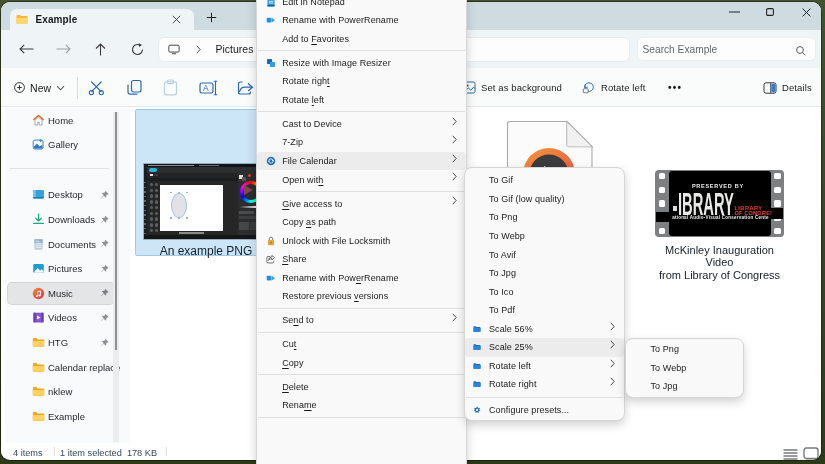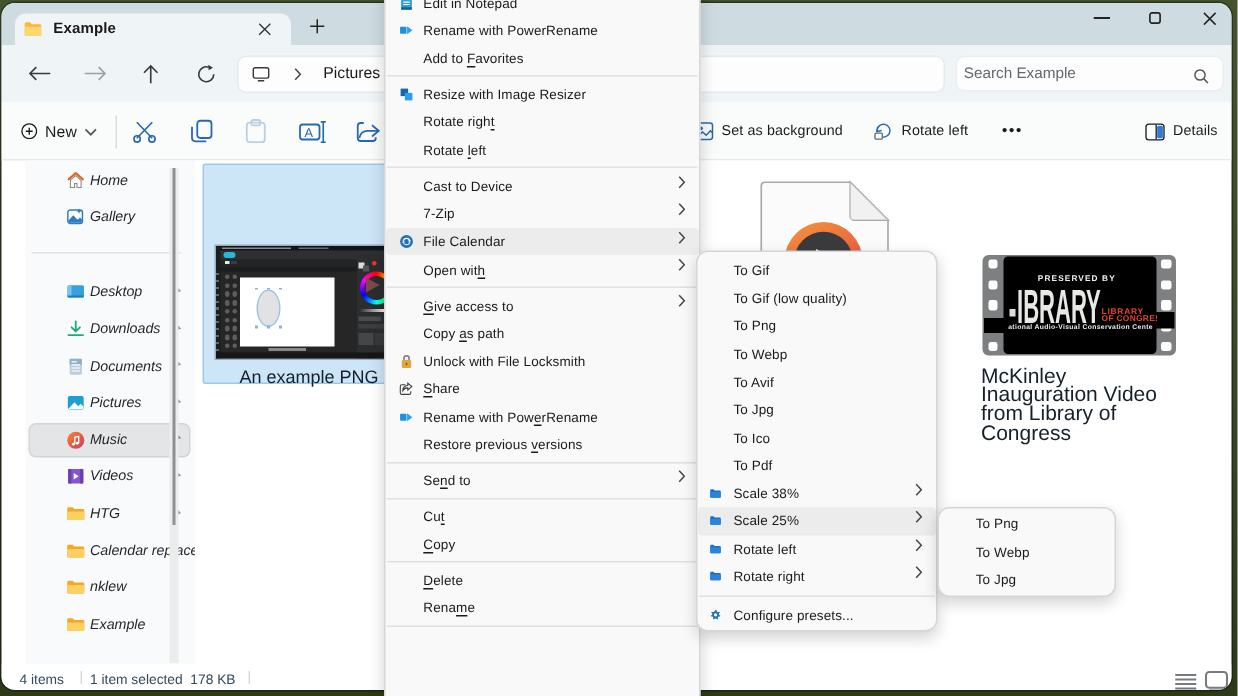--- a/index.html
+++ b/index.html
@@ -15,21 +15,21 @@
 .cap { position:absolute; top:0; }
 
 #nav { position:absolute; left:0; top:28px; width:100%; height:38px; background:#eff4f6; }
 .nbtn { position:absolute; top:7px; width:24px; height:24px; display:flex; align-items:center; justify-content:center; }
 #addr { position:absolute; left:156.5px; top:7px; width:472px; height:24.5px; background:#fdfdfd; border:1px solid #e7eaeb; border-radius:6px; display:flex; align-items:center; }
 #search { position:absolute; left:635.5px; top:7px; width:179px; height:24px; background:#fdfdfd; border:1px solid #eceeee; border-radius:6px; display:flex; align-items:center; color:#616161; }
 
 #tools { position:absolute; left:0; top:66px; width:100%; height:39px; background:#fafcfc; border-bottom:1px solid #e6e8e9; }
 .titem { position:absolute; top:0; height:39px; display:flex; align-items:center; gap:5px; color:#1a1a1a; font-size:9.5px; letter-spacing:0.1px; }
 
-#side { position:absolute; left:16px; top:105px; width:130px; height:336px; background:#f9fafb;font-style:italic; }
+#side { position:absolute; left:4px; top:105px; width:130px; height:336px; background:#f9fafb; }
 .srow { position:absolute; left:3px; width:106px; height:21px; display:flex; align-items:center; border-radius:4px; }
 .srow .sic { width:13px; height:13px; margin-left:24px; flex:none; }
 .srow .sic svg { width:13px; height:13px; }
 .srow .slb { margin-left:3px; white-space:nowrap; }
 .srow .pin { position:absolute; right:5px; top:5.5px; }
 .srow .pin svg { width:9.5px; height:9.5px; }
 #sbar { position:absolute; left:113.5px; top:110px; width:2.5px; height:238px; background:#8f9191; z-index:3; }
 #sbar2 { position:absolute; left:111.5px; top:110px; width:6.5px; height:330px; background:#ebeded; z-index:2; }
 
 #content { position:absolute; left:129px; top:105px; width:690px; height:336px; background:#ffffff; }
@@ -451,21 +451,21 @@
       <div class="hole" style="right:3.2px;top:58.2px"></div>
       <div style="position:absolute;left:0.5px;top:42.7px;width:114px;height:10px;background:#000"></div>
       <div style="position:absolute;right:0.8px;top:38.7px;width:14px;height:10.5px;background:#000"></div>
       <div style="position:absolute;left:36.5px;top:13px;font-size:5.5px;font-weight:bold;color:#f0f0f0;letter-spacing:0.75px;white-space:nowrap">PRESERVED BY</div>
       <div style="position:absolute;left:17.2px;top:36.5px;width:4.8px;height:4.5px;background:#ddd"></div>
       <div style="position:absolute;left:23px;top:16px;font-size:32px;font-weight:bold;color:#e8e8e6;letter-spacing:0px;white-space:nowrap;transform:scaleX(0.46);transform-origin:0 0">IBRARY</div>
       <div style="position:absolute;left:79px;top:35px;font-size:5.6px;font-weight:bold;color:#e8432a;letter-spacing:0.5px;white-space:nowrap">LIBRARY</div>
       <div style="position:absolute;left:79px;top:40.6px;font-size:5.6px;font-weight:bold;color:#e8432a;letter-spacing:0.2px;white-space:nowrap">OF CONGRE!</div>
       <div style="position:absolute;left:14px;top:45.6px;width:102px;text-align:center;font-size:4.5px;font-weight:bold;color:#efefef;letter-spacing:0.25px;white-space:nowrap">ational Audio-Visual Conservation Cente</div>
     </div>
-    <div style="position:absolute;left:524px;top:136.5px;width:131px;font-size:14px;color:#16202a;line-height:12.8px">McKinley Inauguration Video<br>from Library of Congress</div>
+    <div style="position:absolute;left:524px;top:136.5px;width:131px;text-align:center;font-size:11px;color:#16202a;line-height:12.8px">McKinley Inauguration Video<br>from Library of Congress</div>
   </div>
   <div id="status">
     <span style="position:absolute;left:12px;top:5px">4 items</span>
     <span style="position:absolute;left:52px;top:3px;color:#d0d0d0">|</span>
     <span style="position:absolute;left:59px;top:5px">1 item selected&nbsp;&nbsp;178 KB</span>
     <span style="position:absolute;left:164px;top:3px;color:#d0d0d0">|</span>
     <svg style="position:absolute;left:782px;top:5.5px" width="15" height="11" viewBox="0 0 15 11">
         <path d="M0.5 1 H14.5 M0.5 4 H14.5 M0.5 7 H14.5 M0.5 10 H14.5" stroke="#777b7e" stroke-width="1.4"></path>
       </svg>
     <svg style="position:absolute;left:802px;top:4px" width="16" height="14" viewBox="0 0 16 14">
@@ -649,21 +649,21 @@
   <div class="mi">
       <span class="mtx">To Pdf</span>
     </div>
   <div class="mi">
       <span class="mic sfi">
         <svg width="13" height="13" viewBox="0 0 13 13">
           <path d="M0.8 3 Q0.8 2 1.8 2 L4.3 2 L5.5 3.3 L11.2 3.3 Q12.2 3.3 12.2 4.3 L12.2 10 Q12.2 11 11.2 11 L1.8 11 Q0.8 11 0.8 10 Z" fill="#1b6fc4"></path>
           <path d="M0.8 5 L12.2 5 L12.2 10 Q12.2 11 11.2 11 L1.8 11 Q0.8 11 0.8 10 Z" fill="#2a84dc"></path>
         </svg>
       </span>
-      <span class="mtx">Scale 38%</span>
+      <span class="mtx">Scale 56%</span>
       <span class="arr">
         <svg width="5" height="9" viewBox="0 0 5 9">
           <path d="M0.8 0.8 L4.2 4.5 L0.8 8.2" fill="none" stroke="#454545" stroke-width="1"></path>
         </svg>
       </span>
     </div>
   <div class="mi hl">
       <span class="mic sfi">
         <svg width="13" height="13" viewBox="0 0 13 13">
           <path d="M0.8 3 Q0.8 2 1.8 2 L4.3 2 L5.5 3.3 L11.2 3.3 Q12.2 3.3 12.2 4.3 L12.2 10 Q12.2 11 11.2 11 L1.8 11 Q0.8 11 0.8 10 Z" fill="#1b6fc4"></path>

